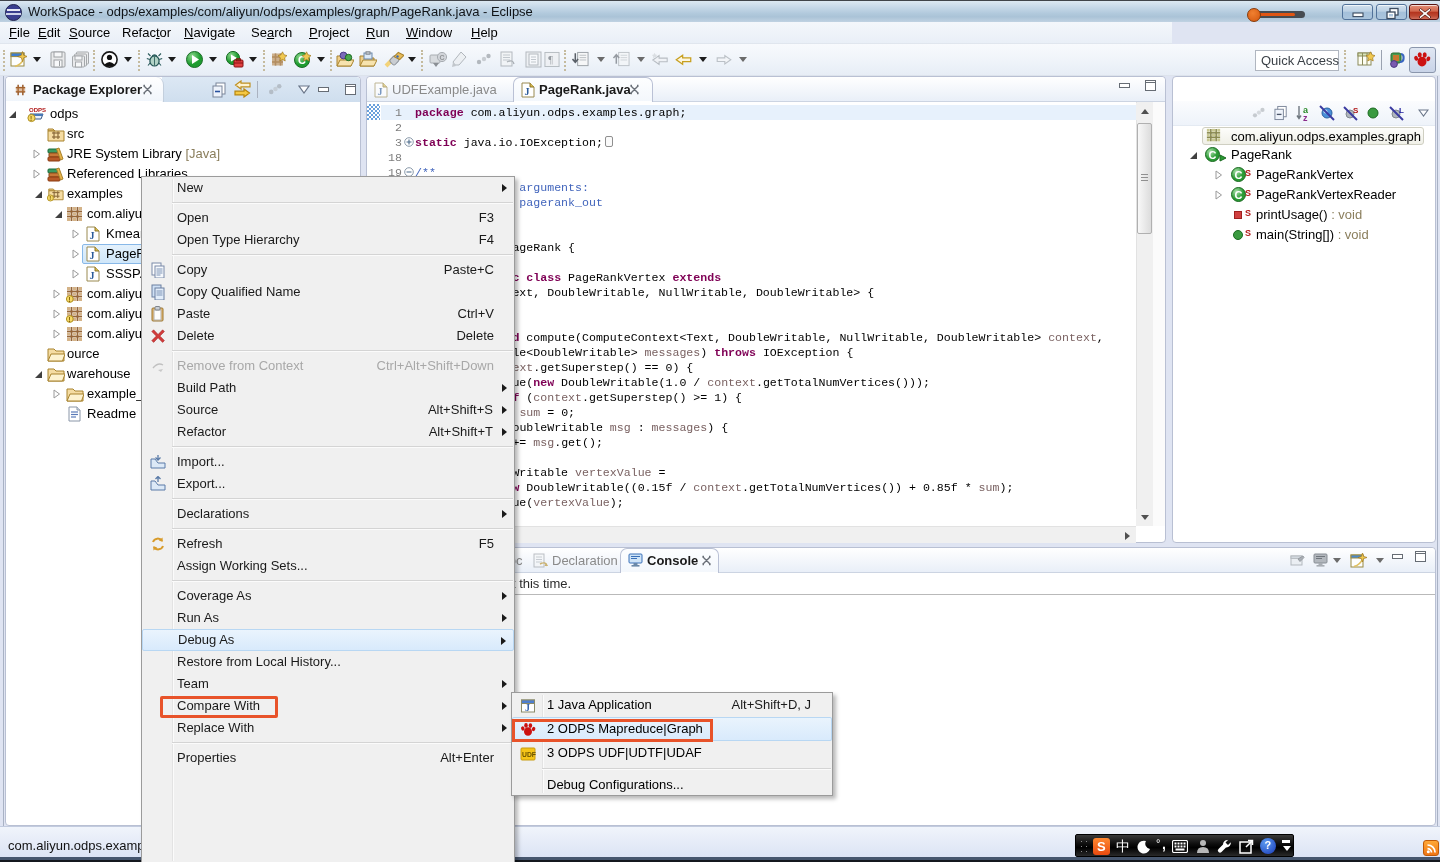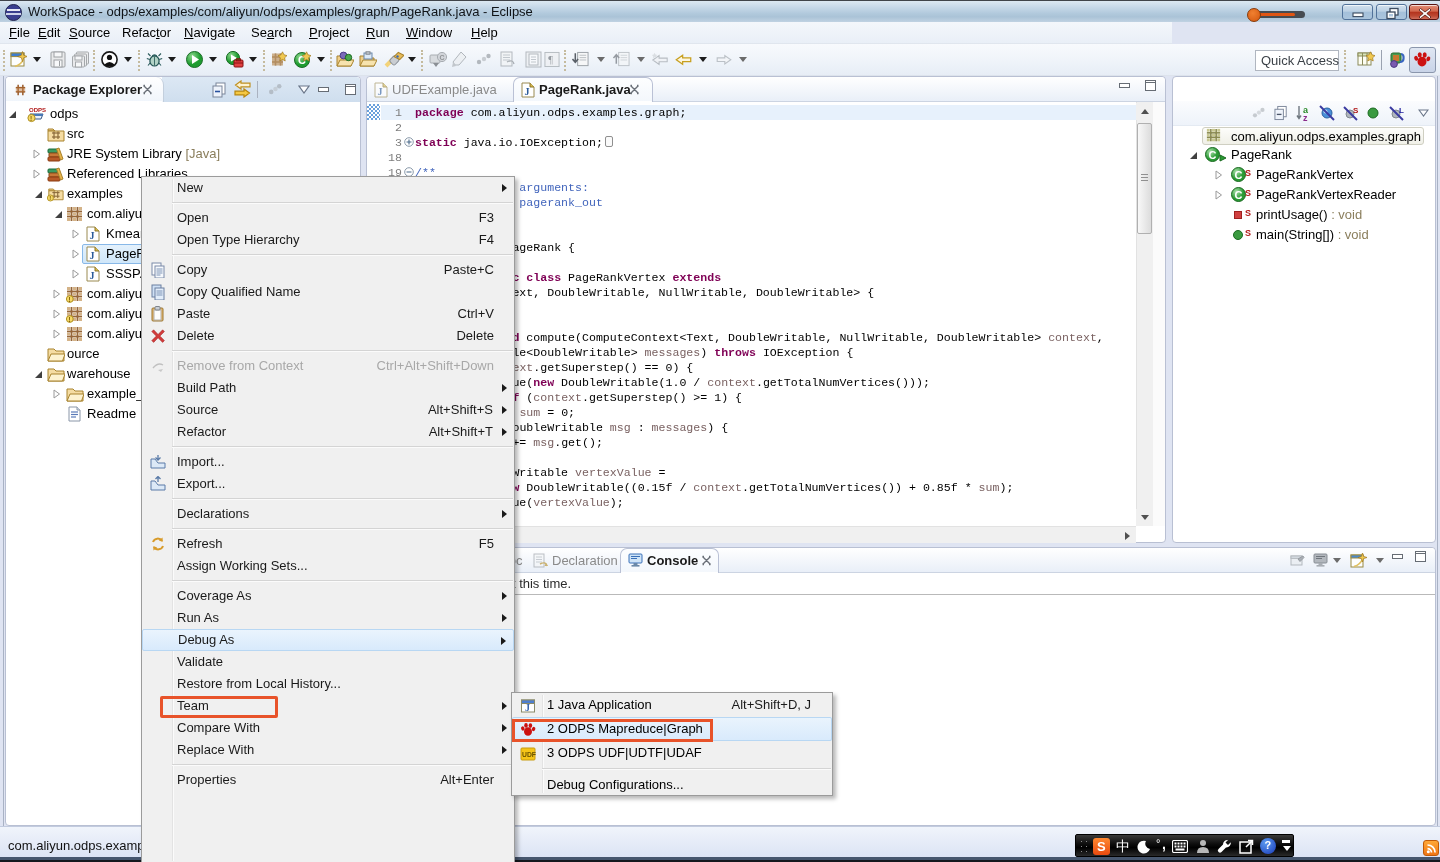--- a/index.html
+++ b/index.html
@@ -994,21 +994,20 @@
         <path d="M3 6 a5 5 0 0 1 9 -1" fill="none" stroke="#d89b2a" stroke-width="2"></path>
         <path d="M12.5 1.5 L12.8 5.8 L8.8 4.6 Z" fill="#d89b2a"></path>
         <path d="M13 10 a5 5 0 0 1 -9 1" fill="none" stroke="#d89b2a" stroke-width="2"></path>
         <path d="M3.5 14.5 L3.2 10.2 L7.2 11.4 Z" fill="#d89b2a"></path>
       </svg>Refresh<div class="msc">F5</div></div>
   <div class="mitem">Assign Working Sets...</div>
   <div class="msep"></div>
   <div class="mitem">Coverage As<div class="marr"></div></div>
   <div class="mitem">Run As<div class="marr"></div></div>
   <div class="mitem" style="background:linear-gradient(180deg,#eaf4fd,#d8eafc);border:1px solid #b8d7f3;border-radius:2px;line-height:20px;">Debug As<div class="marr"></div></div>
-  <div class="mitem">Validate</div>
   <div class="mitem">Restore from Local History...</div>
   <div class="mitem">Team<div class="marr"></div></div>
   <div class="mitem">Compare With<div class="marr"></div></div>
   <div class="mitem">Replace With<div class="marr"></div></div>
   <div class="msep"></div>
   <div class="mitem">Properties<div class="msc">Alt+Enter</div></div>
 </div>
 <div class="orange" style="left:160px;top:696px;width:118px;height:22px;border-radius:2px;"></div>
 
 <div id="submenu">

